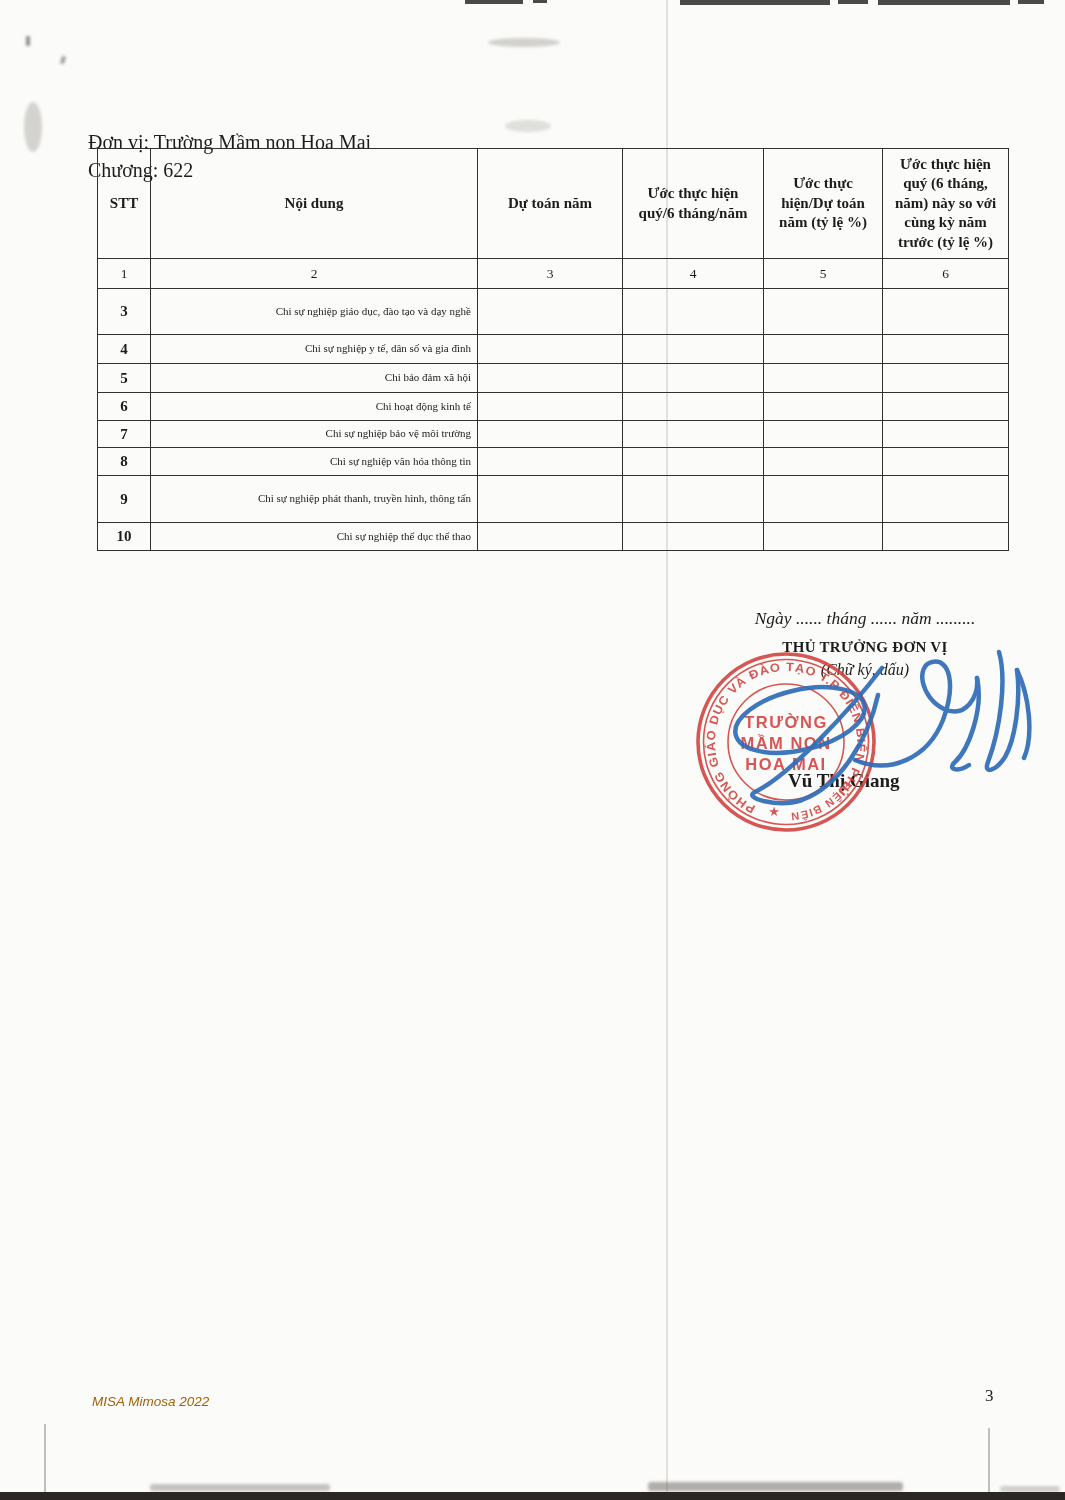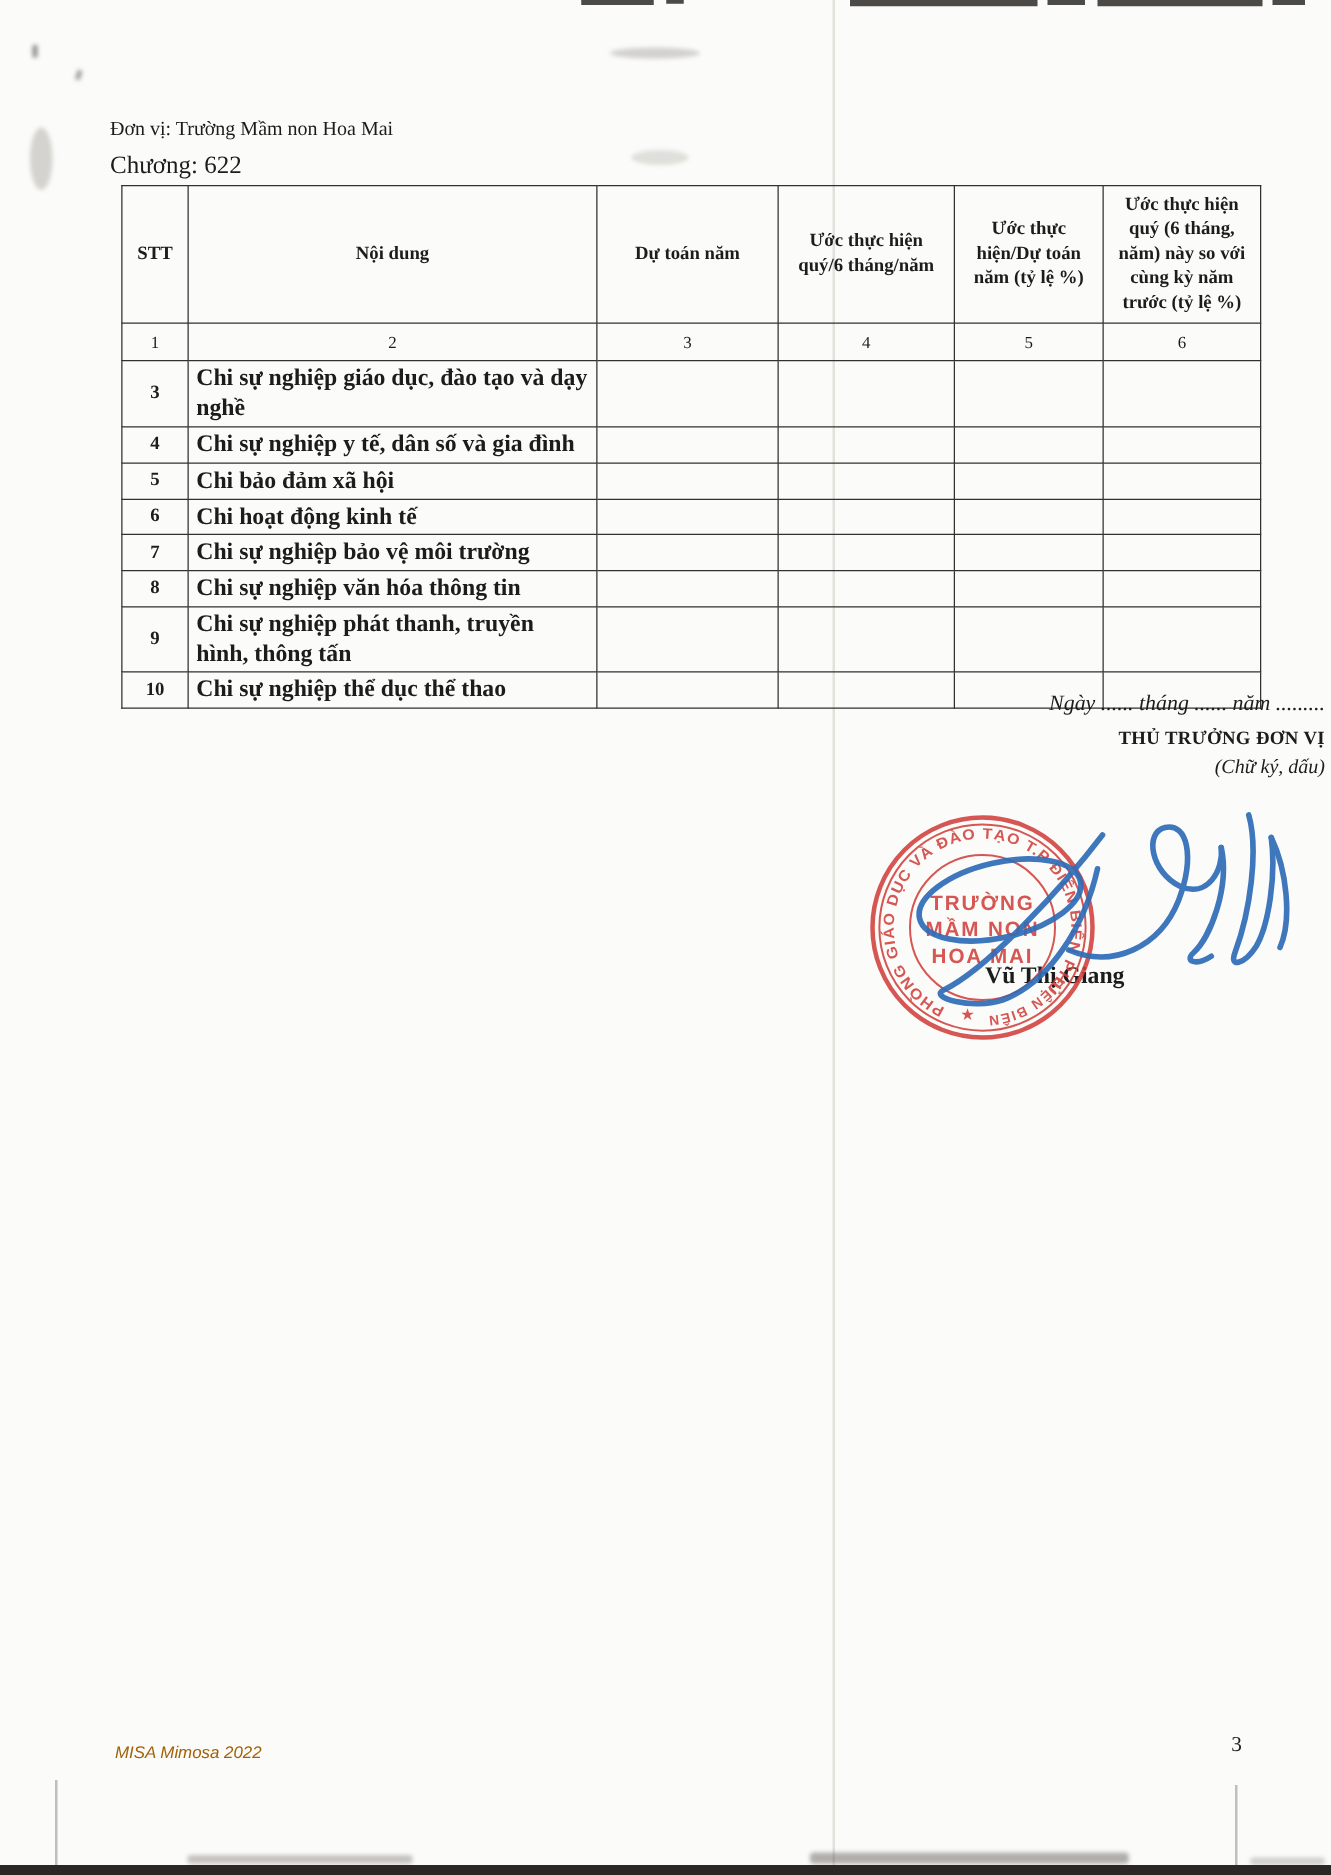--- a/index.html
+++ b/index.html
@@ -13,44 +13,44 @@
     color:#1c1c1c;
   }
   
   .fold-line{position:absolute;top:0;bottom:0;left:666px;width:2px;background:rgba(205,205,198,0.55);z-index:1;}
   .edge-dash{position:absolute;top:0;background:#4b4a46;z-index:5;}
   .bottom-strip{position:absolute;left:0;right:0;bottom:0;height:8px;background:#2b2724;z-index:5;}
   .smudge{position:absolute;border-radius:50%;filter:blur(1.5px);z-index:1;}
   .side-tick{position:absolute;width:2px;background:rgba(120,118,112,0.45);z-index:2;}
   
   .doc-head{position:absolute;left:88px;top:90px;z-index:3;}
-  .doc-head .line1{font-size:16px;line-height:28px;}
+  .doc-head .line1{font-size:20px;line-height:28px;margin-top:38px;}
   .doc-head .line2{font-size:20px;line-height:28px;}
   
   table.budget{
     position:absolute;left:97px;top:148px;z-index:3;
     border-collapse:collapse;table-layout:fixed;width:911px;
     background:transparent;
   }
   table.budget td,table.budget th{
     border:1.6px solid #33312e;
     padding:2px 6px;
     vertical-align:middle;
     background:transparent;
   }
   table.budget th{
     font-size:15px;font-weight:bold;text-align:center;line-height:1.3;padding:4px 5px;
   }
   tr.head-row{height:110px;}
   tr.num-row{height:30px;}
   tr.num-row td{font-size:13.5px;text-align:center;font-weight:normal;padding:1px;}
   td.stt-cell{text-align:center;font-weight:bold;font-size:15px;}
-  td.label-cell{font-weight:bold;font-size:19px;line-height:1.25;text-align:left;}
-  
-  .sig-block{position:absolute;left:670px;top:550px;width:390px;text-align:right;z-index:3;}
+  td.label-cell{font-weight:normal;font-size:11px;line-height:1.25;text-align:right;}
+  
+  .sig-block{position:absolute;left:670px;top:606px;width:390px;text-align:center;z-index:3;}
   .date-line{font-style:italic;font-size:17.5px;line-height:24px;}
   .sig-title{font-weight:bold;font-size:15px;line-height:26px;margin-top:4px;letter-spacing:0.3px;}
   .sig-note{font-style:italic;font-size:16px;line-height:20px;}
   .signer-name{position:absolute;left:788px;top:770px;width:210px;text-align:left;
     font-weight:bold;font-size:19px;z-index:3;}
   .stamp-svg{position:absolute;left:686px;top:642px;z-index:4;opacity:0.88;}
   .sign-svg{position:absolute;left:700px;top:640px;z-index:5;opacity:0.92;}
   
   .footer-left{position:absolute;left:92px;top:1394px;font-family:"Liberation Sans","DejaVu Sans",sans-serif;
     font-style:italic;font-size:13.5px;color:#a16207;z-index:3;}

